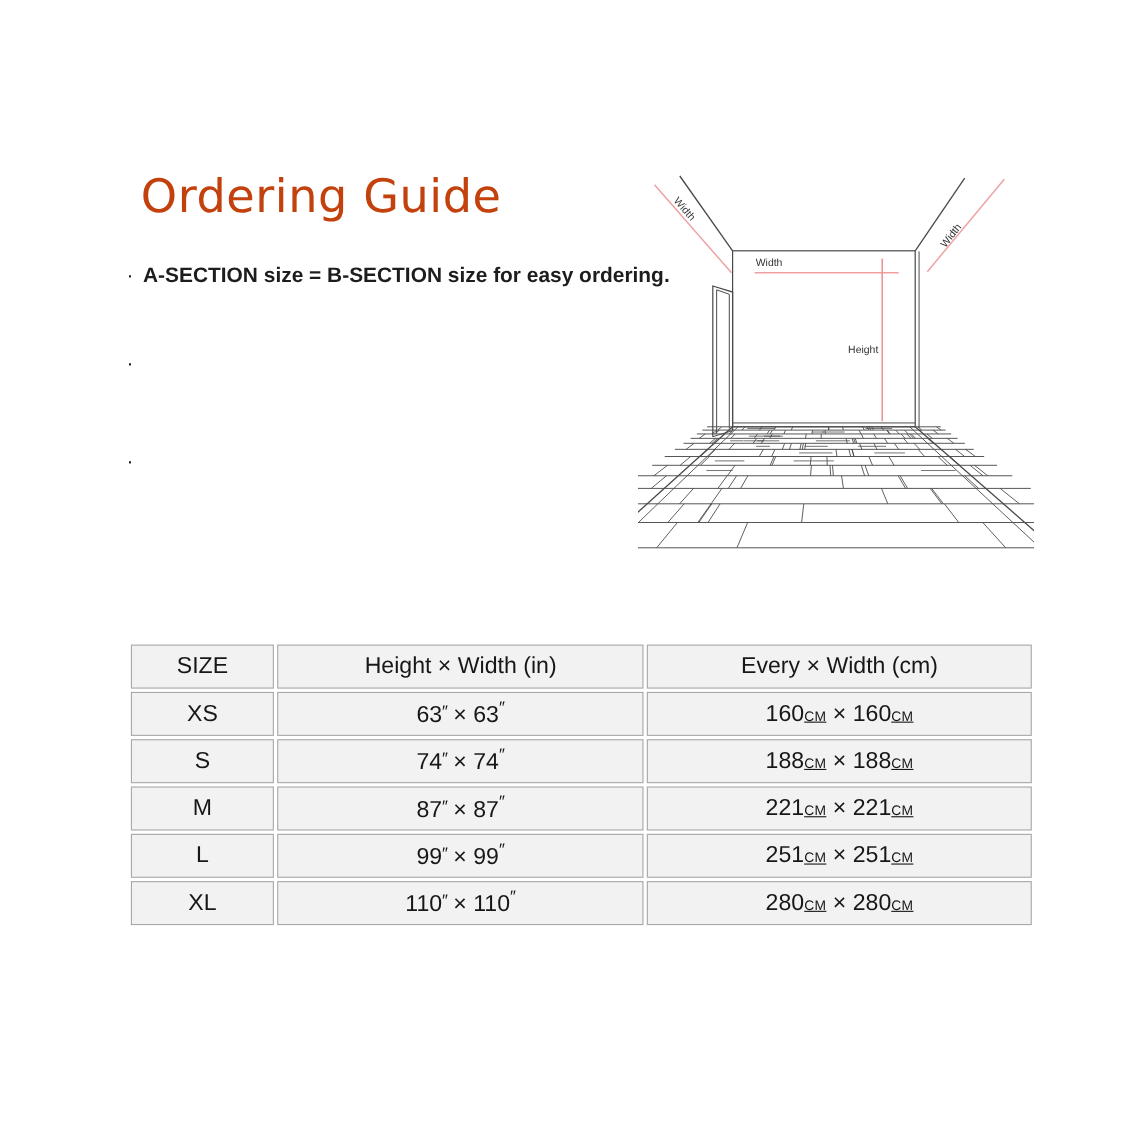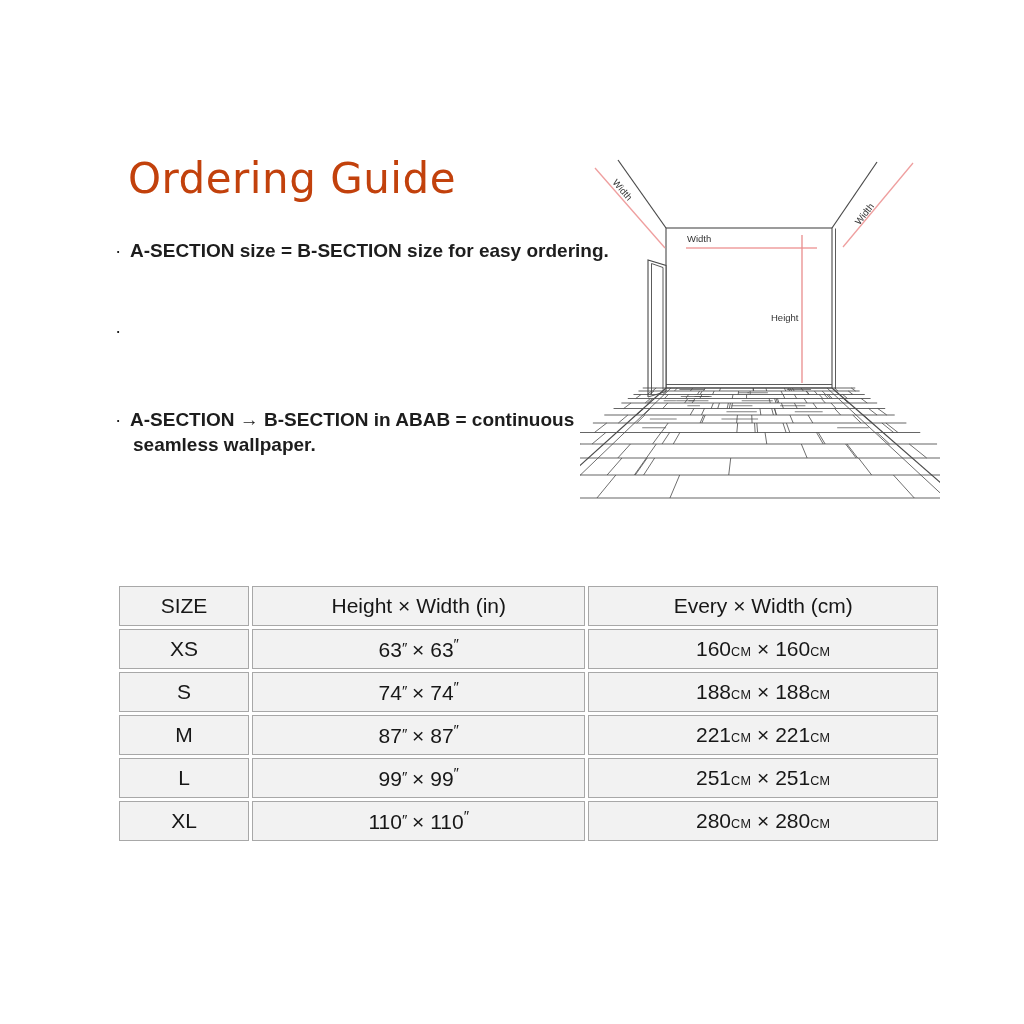--- a/index.html
+++ b/index.html
@@ -41,21 +41,21 @@
     border:1px solid var(--cell-border);
     height:40px;text-align:center;vertical-align:middle;
     font-size:21px;font-weight:400;color:#171717;
   }
   .col-size{width:16%;}
   .col-in{width:41%;}
   .col-cm{width:43%;}
   .mk{font-size:0.72em;}
   .mk-a{vertical-align:0.30em;letter-spacing:-1px;}
   .mk-b{vertical-align:0.55em;}
-  .cmu{font-size:0.60em;text-transform:uppercase;letter-spacing:0.3px;}
+  .cmu{font-size:0.60em;text-transform:uppercase;letter-spacing:0.3px;text-decoration:underline;}
 </style>
 </head>
 <body>
 
 <h1 class="page-title">Ordering Guide</h1>
 
 <div class="bullet b1">
   <span class="marker">·</span>
   <div class="lines">
     <div>A-SECTION size = B-SECTION size for easy ordering.</div>
@@ -63,24 +63,20 @@
 </div>
 
 <div class="bullet b2">
   <span class="marker">·</span>
   <div class="lines">
   </div>
 </div>
 
 <div class="bullet b3">
   <span class="marker">·</span>
-  <div class="lines">
-    <div>A-SECTION → B-SECTION in ABAB = continuous</div>
-    <div>seamless wallpaper.</div>
-  </div>
 </div>
 
 <div class="diagram">
   <svg width="360" height="370" viewBox="0 0 360 370">
 
     <line x1="38" y1="30" x2="86" y2="98" stroke="#4a4a4a" stroke-width="1.2"></line>
     <line x1="252" y1="98" x2="297" y2="32" stroke="#4a4a4a" stroke-width="1.2"></line>
 
     <rect x="86" y="98" width="166" height="160" fill="#ffffff" stroke="#4a4a4a" stroke-width="1.1"></rect>
     <line x1="255.5" y1="98.5" x2="255.5" y2="259" stroke="#4a4a4a" stroke-width="0.9"></line>

